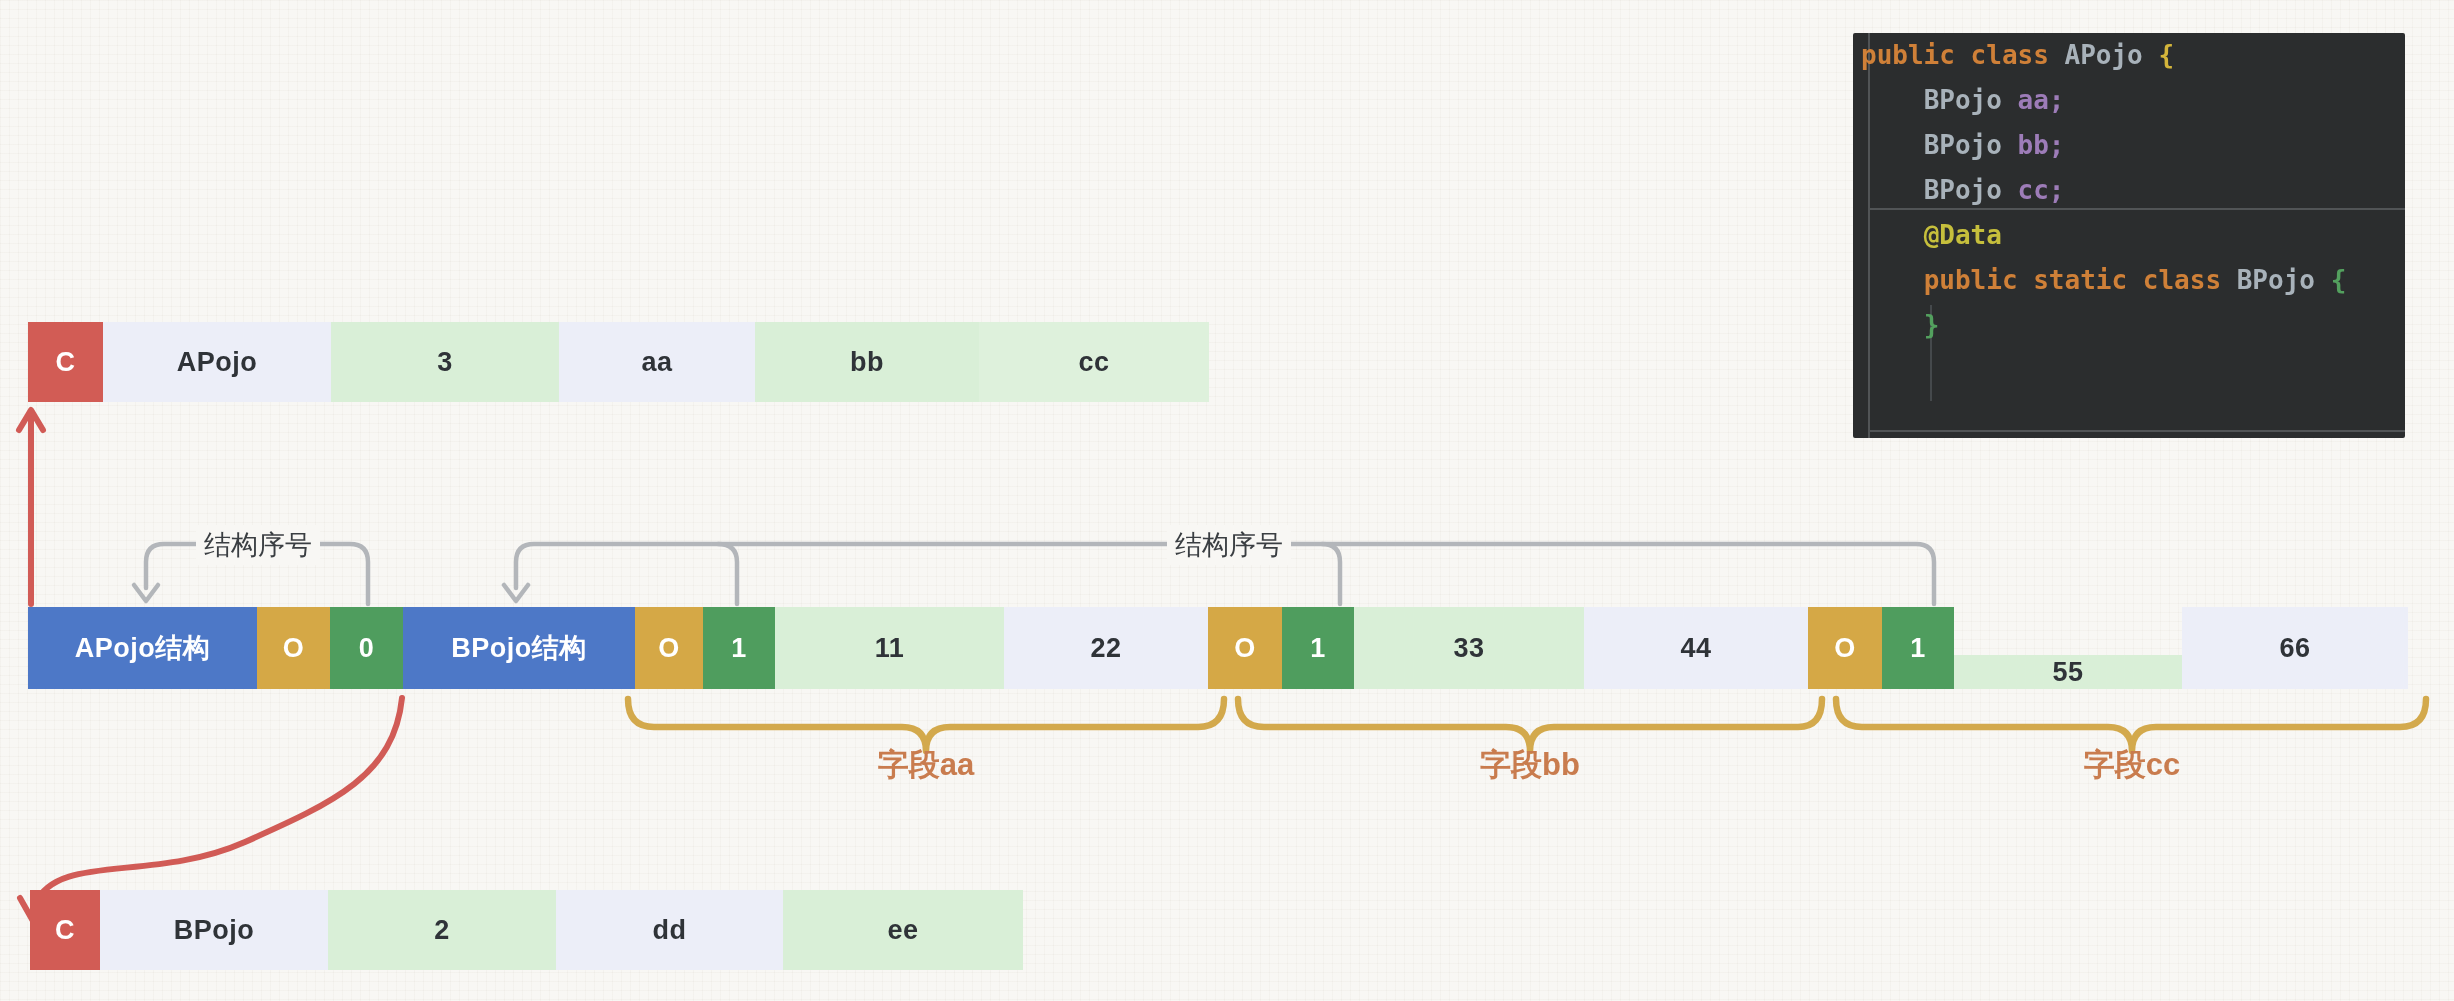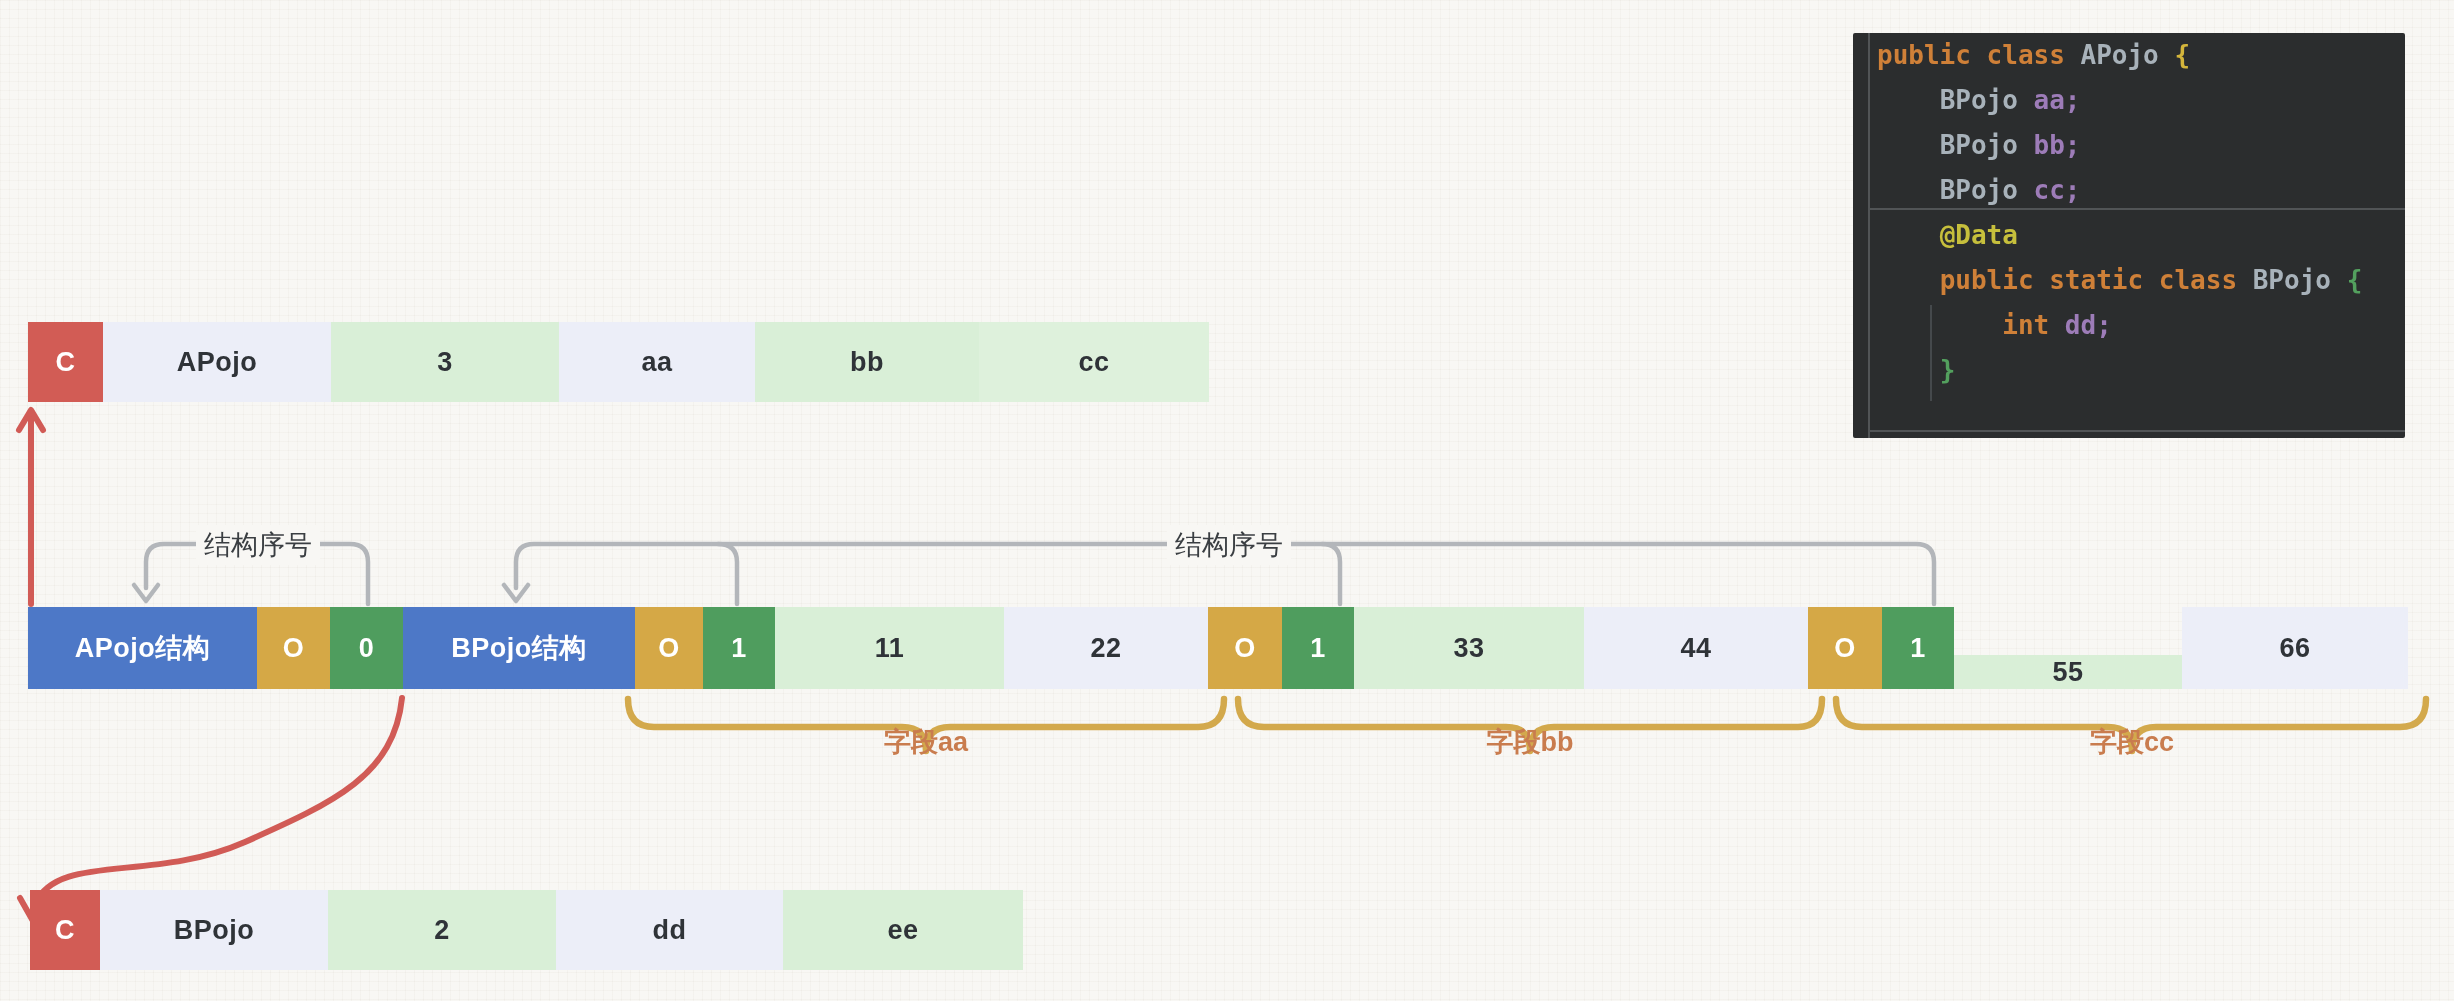--- a/index.html
+++ b/index.html
@@ -23,26 +23,26 @@
   .v-blue{background:var(--bar-blue,#4d78c7);color:#fff;}
   .v-gold{background:var(--bar-gold,#d5a846);color:#fff;}
   .v-green{background:var(--bar-green,#4f9d5e);color:#fff;}
   .v-lightgreen{background:var(--bar-light-green,#d9efd7);color:var(--cell-text-dark,#2f3338);}
   .v-lightgreen2{background:#def1dc;color:var(--cell-text-dark,#2f3338);}
   .v-lavender{background:var(--bar-lavender,#eceef8);color:var(--cell-text-dark,#2f3338);}
 
   .struct-label{position:absolute;z-index:3;transform:translate(-50%,-50%);
     font-size:27px;color:var(--struct-label-text,#3a3e42);
     background:var(--background,#f8f7f4);padding:2px 8px;white-space:nowrap;}
-  .field-label{position:absolute;z-index:3;top:724px;transform:translateX(-50%);
-    font-size:27px;font-weight:bold;color:var(--field-label-orange,#c97c4e);white-space:nowrap;text-align:center;}
+  .field-label{position:absolute;z-index:3;top:744px;transform:translateX(-50%);
+    font-size:31px;font-weight:bold;color:var(--field-label-orange,#c97c4e);white-space:nowrap;text-align:center;}
 
   .code-panel{position:absolute;left:1853px;top:33px;width:552px;height:405px;z-index:2;
     background:var(--code-bg,#2b2d2e);border-radius:2px;overflow:hidden;}
-  .code-lines{position:absolute;left:0;top:0;right:16px;padding-left:24px;}
+  .code-lines{position:absolute;left:0;top:0;right:16px;padding-left:8px;}
   .code-line{white-space:pre;font-family:"DejaVu Sans Mono",monospace;
     font-size:26px;font-weight:600;line-height:45px;height:45px;}
   .tok-plain{color:var(--code-ident,#a8b2ba);}
   .tok-kw{color:var(--code-keyword,#cf8038);}
   .tok-ident{color:var(--code-ident,#a8b2ba);}
   .tok-field{color:var(--code-field,#9d7cb8);}
   .tok-annotation{color:var(--code-annotation,#c6bf3c);}
   .tok-brace-yellow{color:var(--code-brace-yellow,#d4b53b);}
   .tok-brace-green{color:var(--code-brace-green,#53a05e);}
   .gutter{position:absolute;left:15px;top:0;bottom:0;width:2px;background:var(--code-separator,#515456);}
@@ -139,18 +139,17 @@
     <div class="sep sep1"></div>
     <div class="sep sep2"></div>
     <div class="indent-guide"></div>
     <div class="code-lines">
         <div class="code-line"><span class="tok-kw">public class </span><span class="tok-ident">APojo </span><span class="tok-brace-yellow">{</span></div>
         <div class="code-line"><span class="tok-plain">    </span><span class="tok-ident">BPojo </span><span class="tok-field">aa;</span></div>
         <div class="code-line"><span class="tok-plain">    </span><span class="tok-ident">BPojo </span><span class="tok-field">bb;</span></div>
         <div class="code-line"><span class="tok-plain">    </span><span class="tok-ident">BPojo </span><span class="tok-field">cc;</span></div>
         <div class="code-line"><span class="tok-plain">    </span><span class="tok-annotation">@Data</span></div>
         <div class="code-line"><span class="tok-plain">    </span><span class="tok-kw">public static class </span><span class="tok-ident">BPojo </span><span class="tok-brace-green">{</span></div>
-        <div class="code-line"><span class="tok-plain">        </span><span class="tok-kw">int </span><span class="tok-field">dd;</span></div>
         <div class="code-line"><span class="tok-plain">    </span><span class="tok-brace-green">}</span></div>
       </div>
   </div>
 
 </div>
 
 </body></html>

